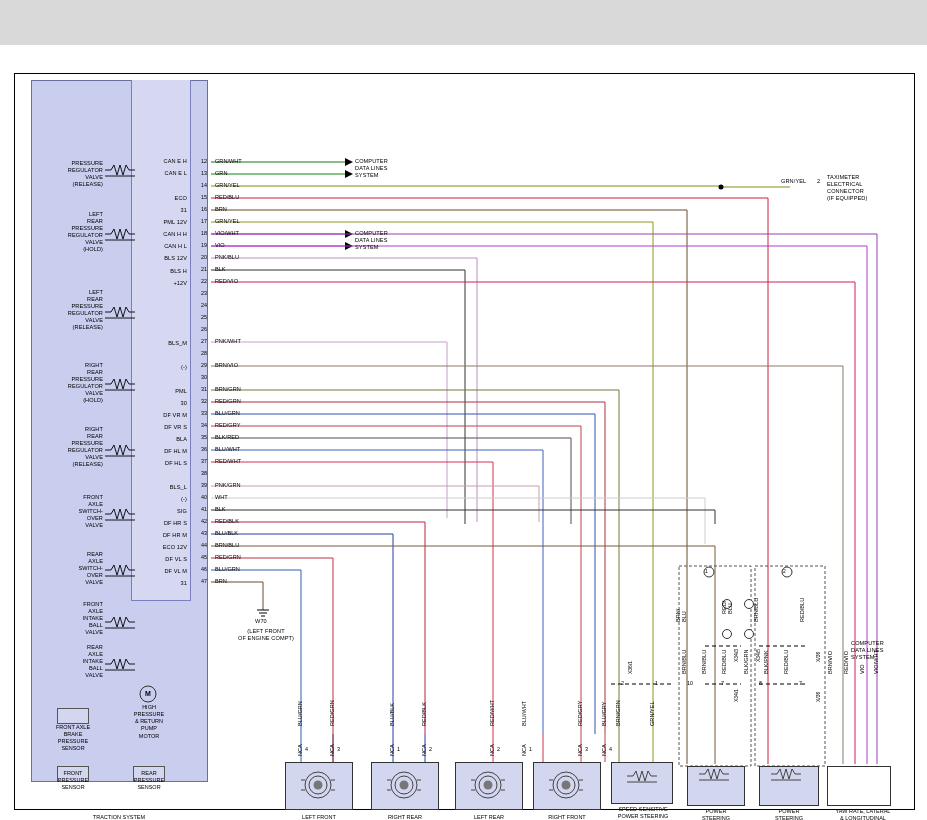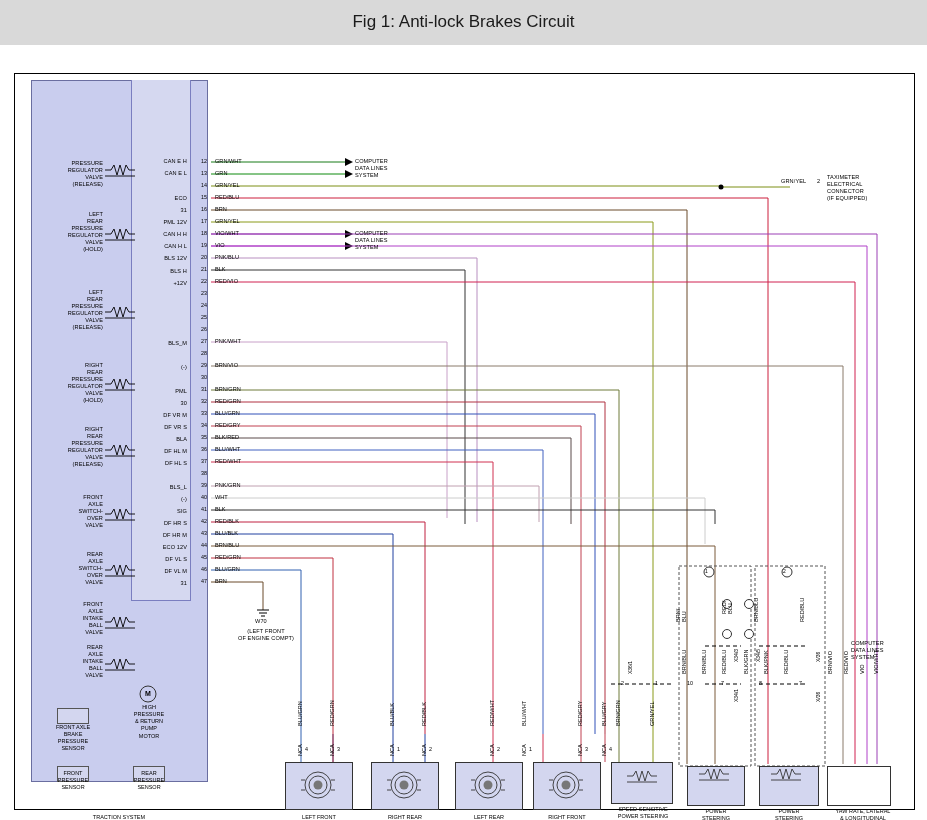--- a/index.html
+++ b/index.html
@@ -21,21 +21,20 @@
   .whitebox{position:absolute;background:#fff;border:1px solid #333;}
   .cap{position:absolute;font-size:5.5px;color:#000;text-align:center;line-height:1.3;}
   .num{position:absolute;font-size:5.4px;color:#000;}
 </style>
 </head>
 <body>
 
 <div id="root">
 
   <div id="titlebar"></div>
-  <div id="title">Fig 1: Anti-lock Brakes Circuit</div>
 
   <div id="frame">
 
     <div class="ecu"></div>
     <div class="conn"></div>
 
     <svg width="899" height="735">
       <g stroke-width="1" fill="none">
 
         <path d="M196 88 H330" stroke="#177a17"></path>

